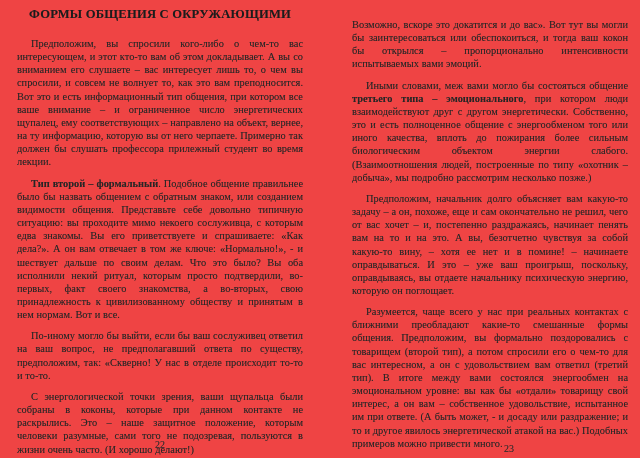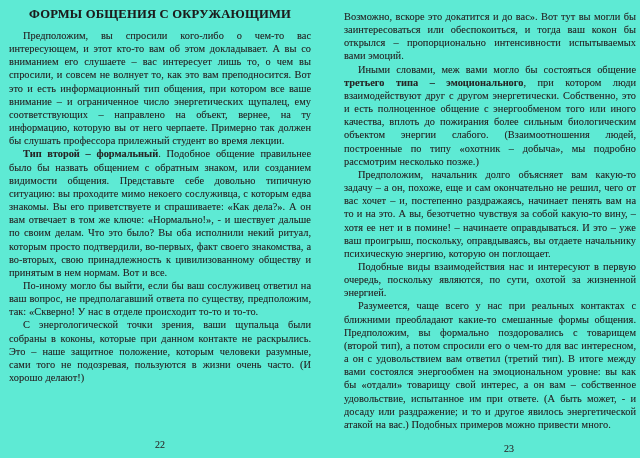--- a/index.html
+++ b/index.html
@@ -8,21 +8,21 @@
     width: 640px;
     height: 458px;
     background: #fdfdfc;
     overflow: hidden;
     font-family: "Liberation Serif", "DejaVu Serif", serif;
   }
   .spread {
     position: relative;
     width: 640px;
     height: 458px;
-    background: #5eead4;
+    background: #ef4444;
   }
   .page {
     position: absolute;
     top: 0;
     height: 458px;
   }
   .page-left  { left: 9px;   width: 302px; }
   .page-right { left: 344px; width: 292px; }
   .chapter-title {
     padding-top: 7px;
@@ -34,21 +34,21 @@
     color: #1c1c1c;
     text-shadow: 0 0 0.5px rgba(40,40,40,0.35);
   }
   .page-text {
     overflow: hidden;
   }
   .page-right .page-text {
     padding-top: 10px;
   }
   p.para {
-    margin: 0;
+    margin: 8px;
     font-size: 10.4px;
     line-height: 13.15px;
     text-align: justify;
     color: #262626;
     text-shadow: 0 0 0.5px rgba(45,45,45,0.35);
     word-spacing: 0.2px;
   }
   p.para.indent { text-indent: 14px; }
   .bold { font-weight: bold; }
   .pagenum {
@@ -77,19 +77,18 @@
         <p class="para indent"><span>С энергологической точки зрения, ваши щупальца были собраны в коконы, которые при данном контакте не раскрылись. Это – наше защитное положение, которым человеки разумные, сами того не подозревая, пользуются в жизни очень часто. (И хорошо делают!)</span></p>
       </div>
     <div class="pagenum">22</div>
   </div>
 
   <div class="page page-right">
     <div class="page-text">
         <p class="para"><span>Возможно, вскоре это докатится и до вас». Вот тут вы могли бы заинтересоваться или обеспокоиться, и тогда ваш кокон бы открылся – пропорционально интенсивности испытываемых вами эмоций.</span></p>
         <p class="para indent"><span>Иными словами, меж вами могло бы состояться общение </span><span class="bold">третьего типа – эмоционального</span><span>, при котором люди взаимодействуют друг с другом энергетически. Собственно, это и есть полноценное общение с энергообменом того или иного качества, вплоть до пожирания более сильным биологическим объектом энергии слабого. (Взаимоотношения людей, построенные по типу «охотник – добыча», мы подробно рассмотрим несколько позже.)</span></p>
         <p class="para indent"><span>Предположим, начальник долго объясняет вам какую-то задачу – а он, похоже, еще и сам окончательно не решил, чего от вас хочет – и, постепенно раздражаясь, начинает пенять вам на то и на это. А вы, безотчетно чувствуя за собой какую-то вину, – хотя ее нет и в помине! – начинаете оправдываться. И это – уже ваш проигрыш, поскольку, оправдываясь, вы отдаете начальнику психическую энергию, которую он поглощает.</span></p>
-        <p class="para indent"><span>Подобные виды взаимодействия нас и интересуют в первую очередь, поскольку являются, по сути, охотой за жизненной энергией.</span></p>
         <p class="para indent"><span>Разумеется, чаще всего у нас при реальных контактах с ближними преобладают какие-то смешанные формы общения. Предположим, вы формально поздоровались с товарищем (второй тип), а потом спросили его о чем-то для вас интересном, а он с удовольствием вам ответил (третий тип). В итоге между вами состоялся энергообмен на эмоциональном уровне: вы как бы «отдали» товарищу свой интерес, а он вам – собственное удовольствие, испытанное им при ответе. (А быть может, - и досаду или раздражение; и то и другое явилось энергетической атакой на вас.) Подобных примеров можно привести много.</span></p>
       </div>
     <div class="pagenum">23</div>
   </div>
 
 </div>
 
 </body></html>

